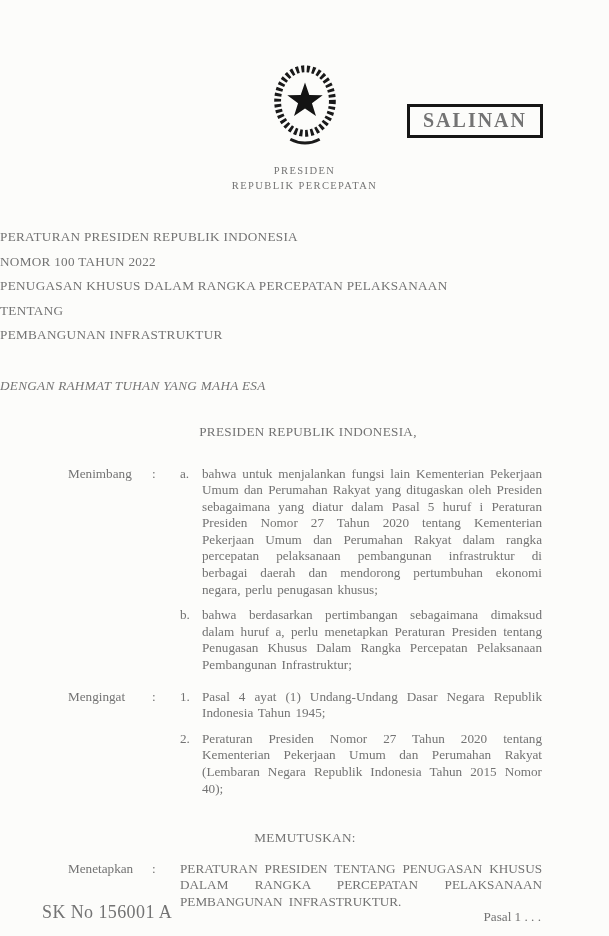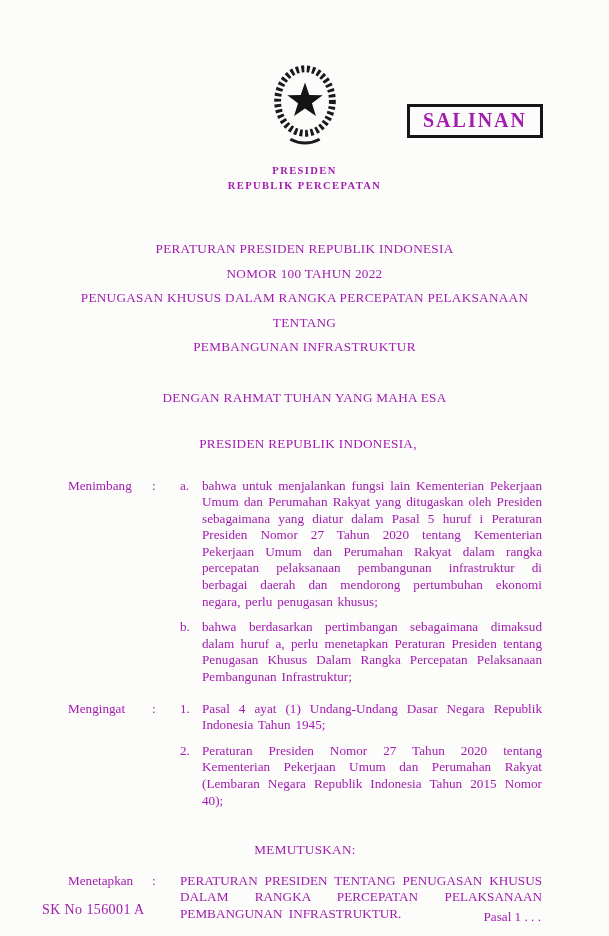--- a/index.html
+++ b/index.html
@@ -3,21 +3,21 @@
 <meta charset="utf-8">
 <style>
   html, body { margin: 0; padding: 0; background: #e8e8e6; }
   .page {
     position: relative;
     width: 609px;
     height: 936px;
     margin: 0 auto;
     background: #fcfcfa;
     font-family: "Liberation Serif", serif;
-    color: #a21caf;
+    color: #737373;
     overflow: hidden;
     box-sizing: border-box;
   }
   .emblem-wrap {
     padding-top: 56px;
     text-align: center;
   }
   .salinan-box {
     position: absolute;
     top: 104px;
@@ -26,36 +26,35 @@
     padding: 2px 13px 3px 13px;
     font-size: 20px;
     font-weight: bold;
     letter-spacing: 2px;
     background: #fcfcfa;
   }
   .letterhead {
     margin-top: 9px;
     text-align: center;
     font-size: 10.5px;
-    font-weight: bold;
+    font-weight: normal;
     letter-spacing: 1.4px;
     line-height: 15px;
   }
   .title-block {
-    margin-top: 44px;
-    text-align: center;
+    margin-top: 32px;
     font-size: 13.2px;
     line-height: 24.5px;
     letter-spacing: 0.3px;
   }
   .invocation {
     margin-top: 30px;
-    text-align: center;
     font-size: 13.2px;
     letter-spacing: 0.3px;
+    font-style: italic;
   }
   .authority {
     margin-top: 30px;
     text-align: center;
     font-size: 13.2px;
     letter-spacing: 0.3px;
     margin-left: 7px;
   }
   .doc-body {
     margin: 26px 67px 0 68px;
@@ -83,21 +82,21 @@
     position: absolute;
     right: 68px;
     top: 861px;
     font-size: 13.2px;
     margin-top: 48px;
   }
   .sk-number {
     position: absolute;
     left: 42px;
     top: 902px;
-    font-size: 14px;
+    font-size: 18px;
     letter-spacing: 0.4px;
   }
 </style>
 </head>
 <body>
 
 <div class="page">
 
   <div class="emblem-wrap">
     <svg width="88" height="94" viewBox="0 0 90 96" aria-hidden="true">

